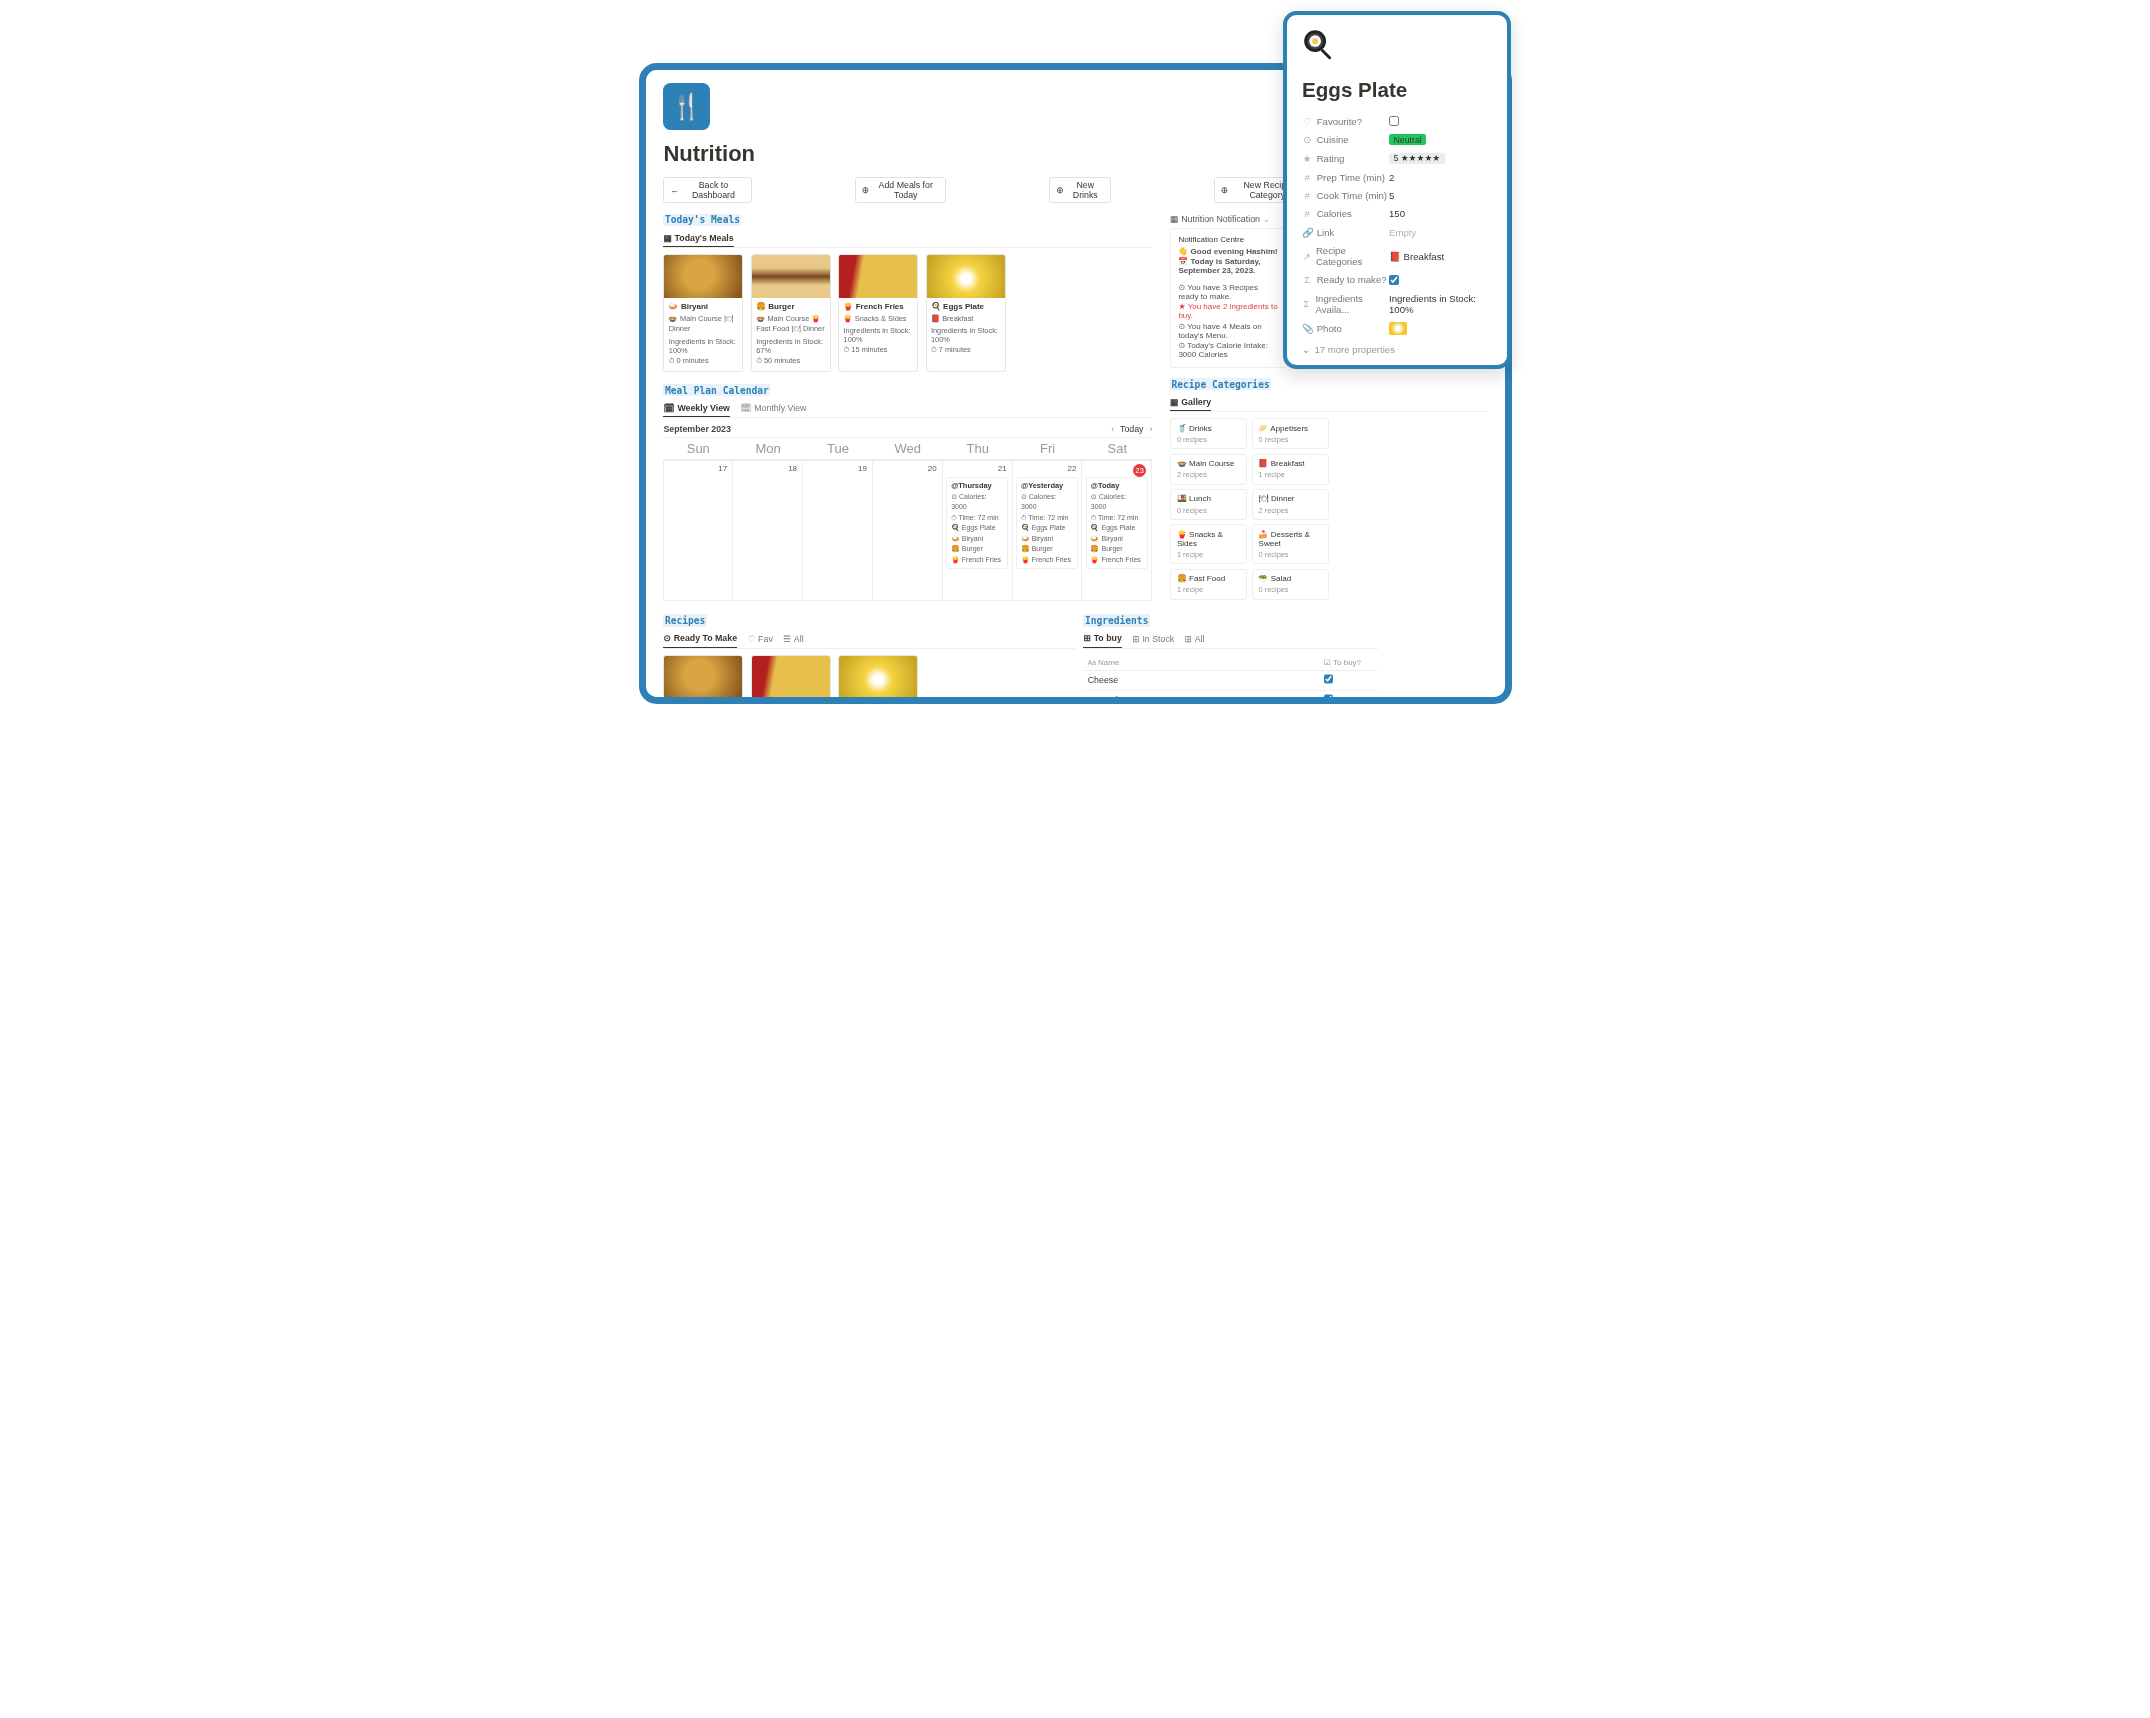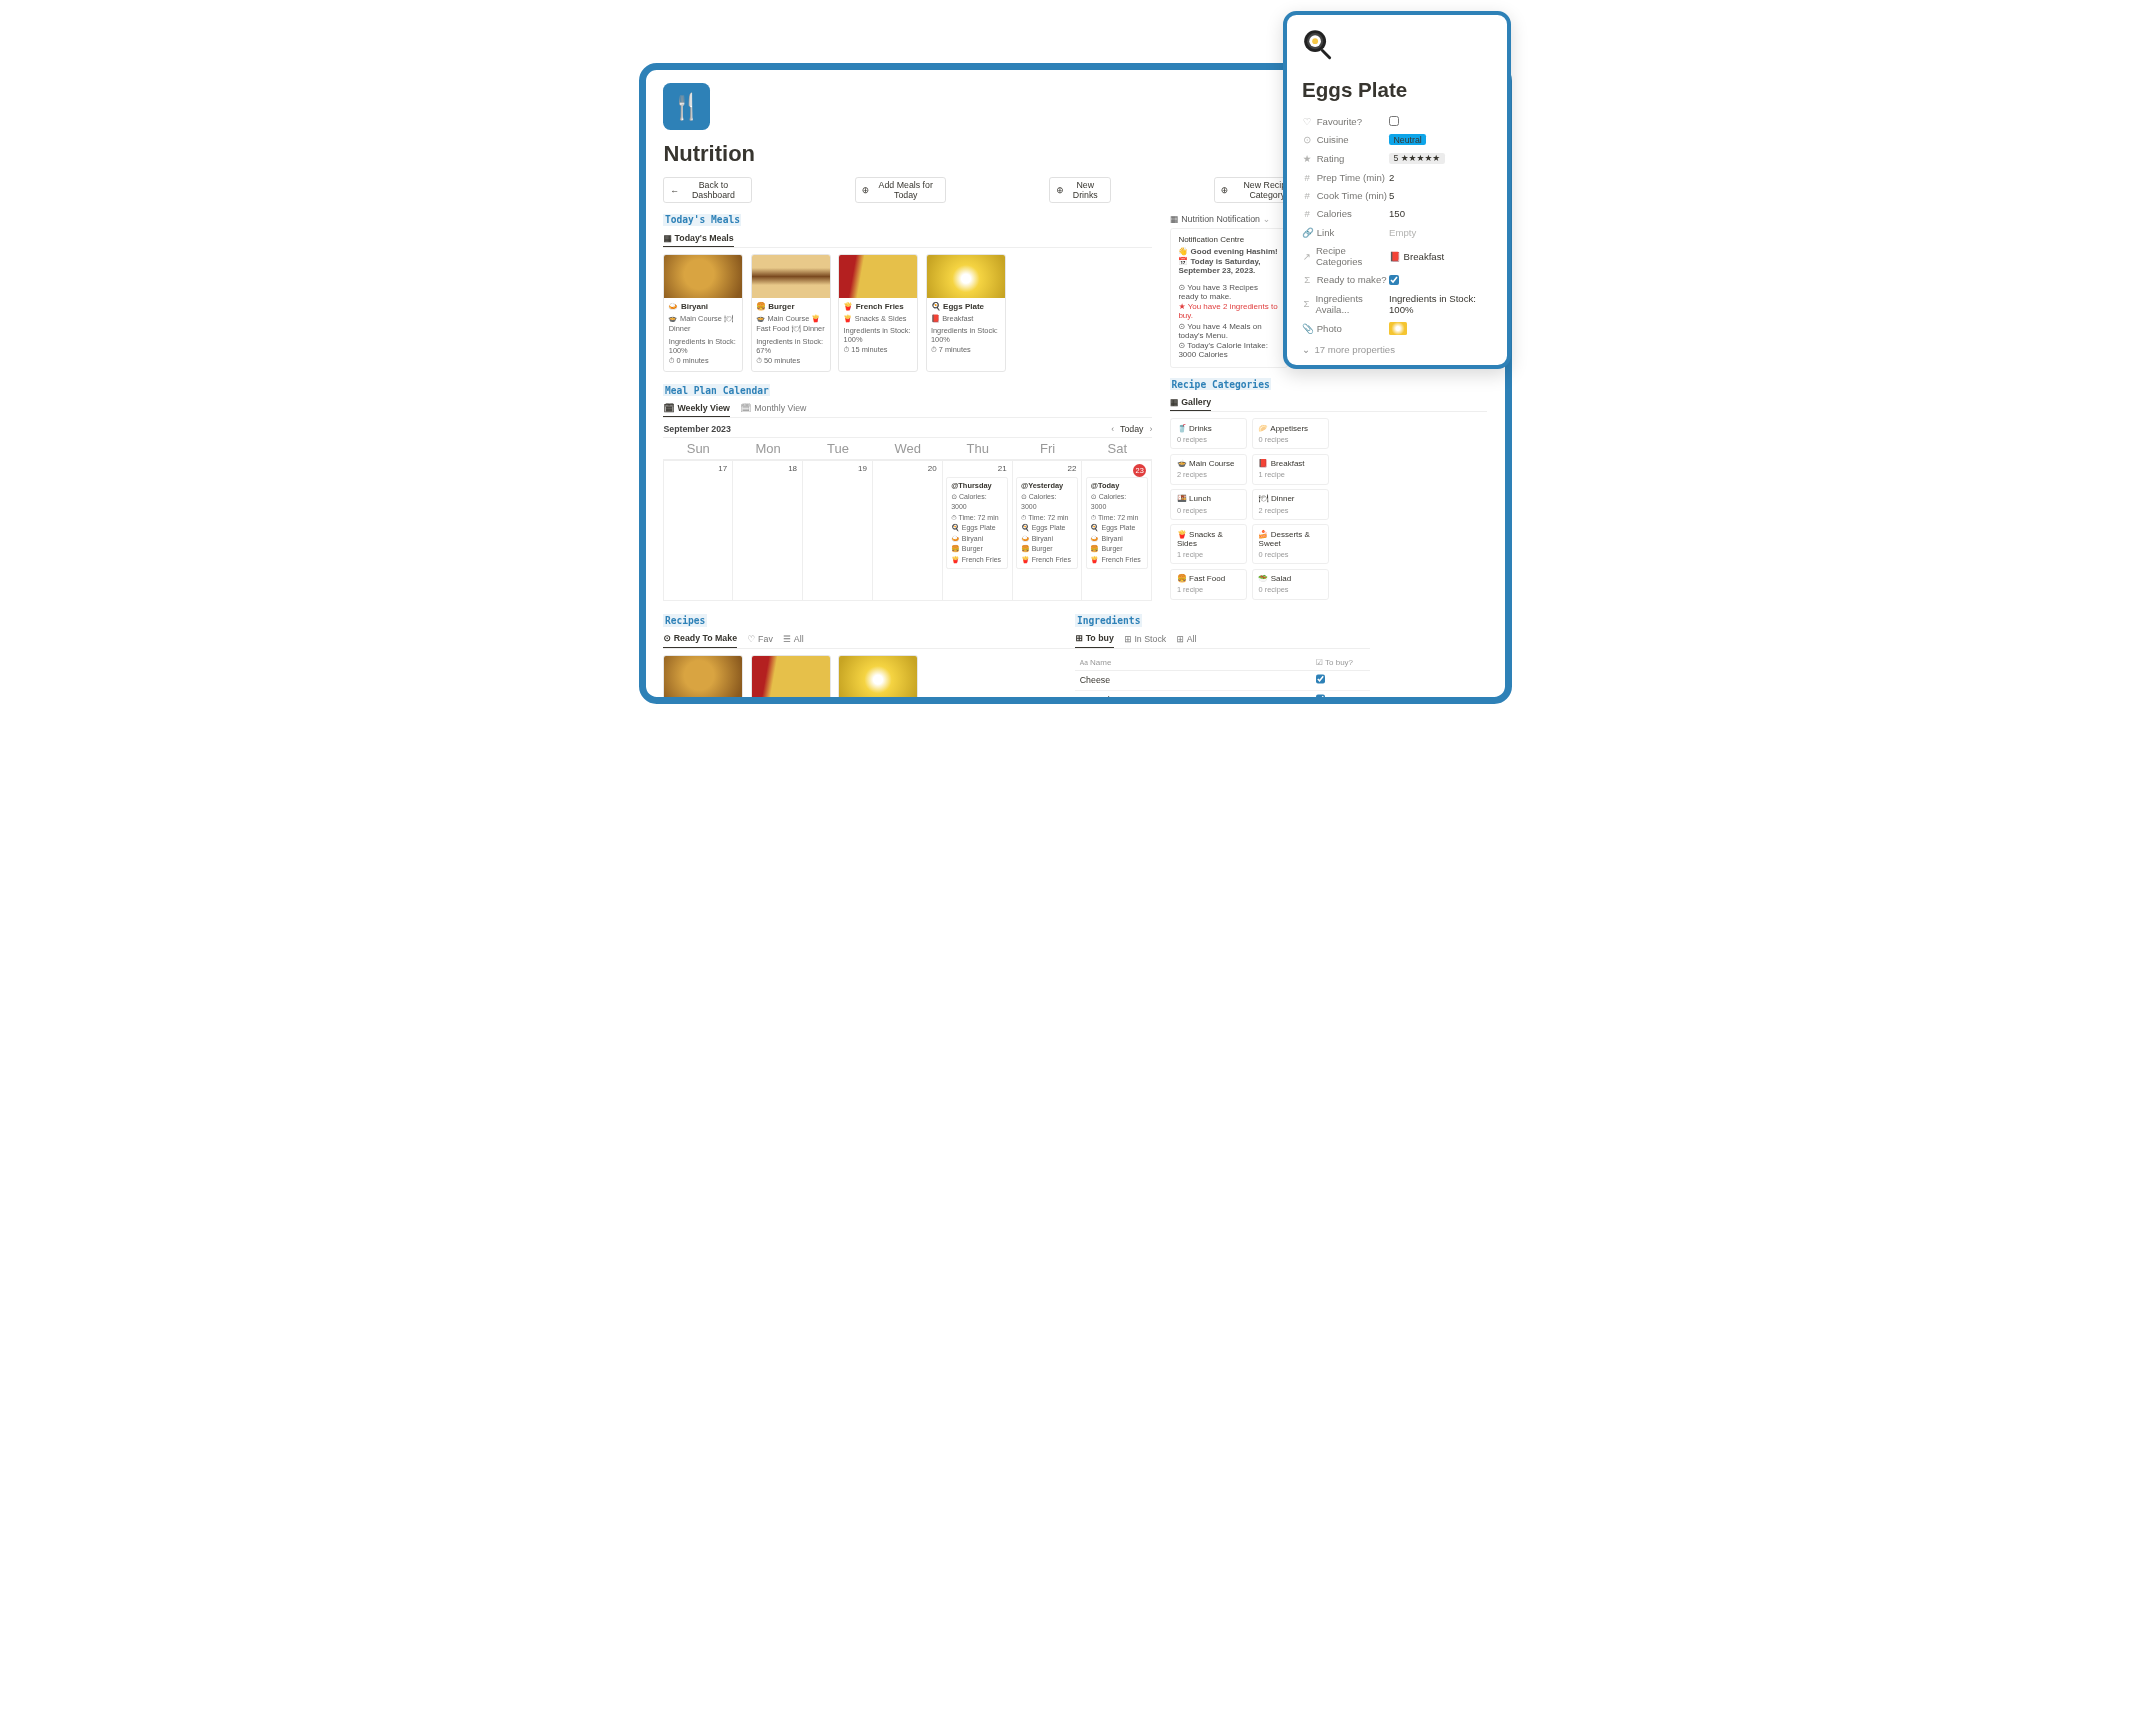--- a/index.html
+++ b/index.html
@@ -114,32 +114,32 @@
     padding:13.3px 14.7px 10.3px;
     box-shadow: 0 5.9px 17.7px rgba(0,0,0,.15);
     z-index: 20;
   }
   .side-panel .sp-icon { font-size:28px; margin-bottom:7.4px; position:relative; display:inline-block;}
   .side-panel h2 { font-size:20.6px; font-weight:700; margin-bottom:10.3px;}
   .prop-row { display:flex; align-items:center; font-size:9.6px; padding:3.7px 0; color:#787774;}
   .prop-row .pk { flex:0 0 87px; display:flex; align-items:center; gap:4.4px;}
   .prop-row .pv { color:#37352f;}
   .prop-row .pv.empty { color:#b3b3b1;}
-  .pill-tag { background:#0ea5e9; color:#37352f; padding:0.7px 4.4px; border-radius:2.2px; font-size:8.8px;}
+  .pill-tag { background:#22c55e; color:#37352f; padding:0.7px 4.4px; border-radius:2.2px; font-size:8.8px;}
   .pill-tag.grey { background:#ececec;}
   .more-props { display:flex; align-items:center; gap:4.4px; color:#999; font-size:9.6px; margin-top:4.4px; cursor:pointer;}
   .ico { display:inline-block; width:10.3px; text-align:center; color:#b3b3b1; font-size:9.6px;}
   
   .tb-biryani { background: radial-gradient(circle at 45% 45%, #d9a441 30%, #8b5a1e 90%);}
   .tb-burger  { background: linear-gradient(#e8c98a 30%, #7a4a20 50%, #e8c98a 70%);}
   .tb-fries   { background: linear-gradient(100deg, #b42020 20%, #e6c04a 30%, #e6c04a 100%);}
   .tb-eggs    { background: radial-gradient(circle at 50% 55%, #fff 10%, #f5d442 30%, #c7a423 90%);}
   .egg-photo  { width:17.7px; height:13.3px; border-radius:1.5px; background: radial-gradient(circle at 50% 50%, #fff 18%, #f5c531 60%); display:inline-block;}
   svg.pan { width:35px; height:35px;}
-  .bottom-row { display:flex; gap:0; margin-top:13.3px;}
+  .bottom-row { display:flex; gap:8px; margin-top:13.3px;}
   .bottom-left { flex:0 0 412px;}
   .bottom-right { flex:0 0 295px;}
 </style>
 </head>
 <body>
 
 <div class="stage">
 
   <div class="main-window">
 

